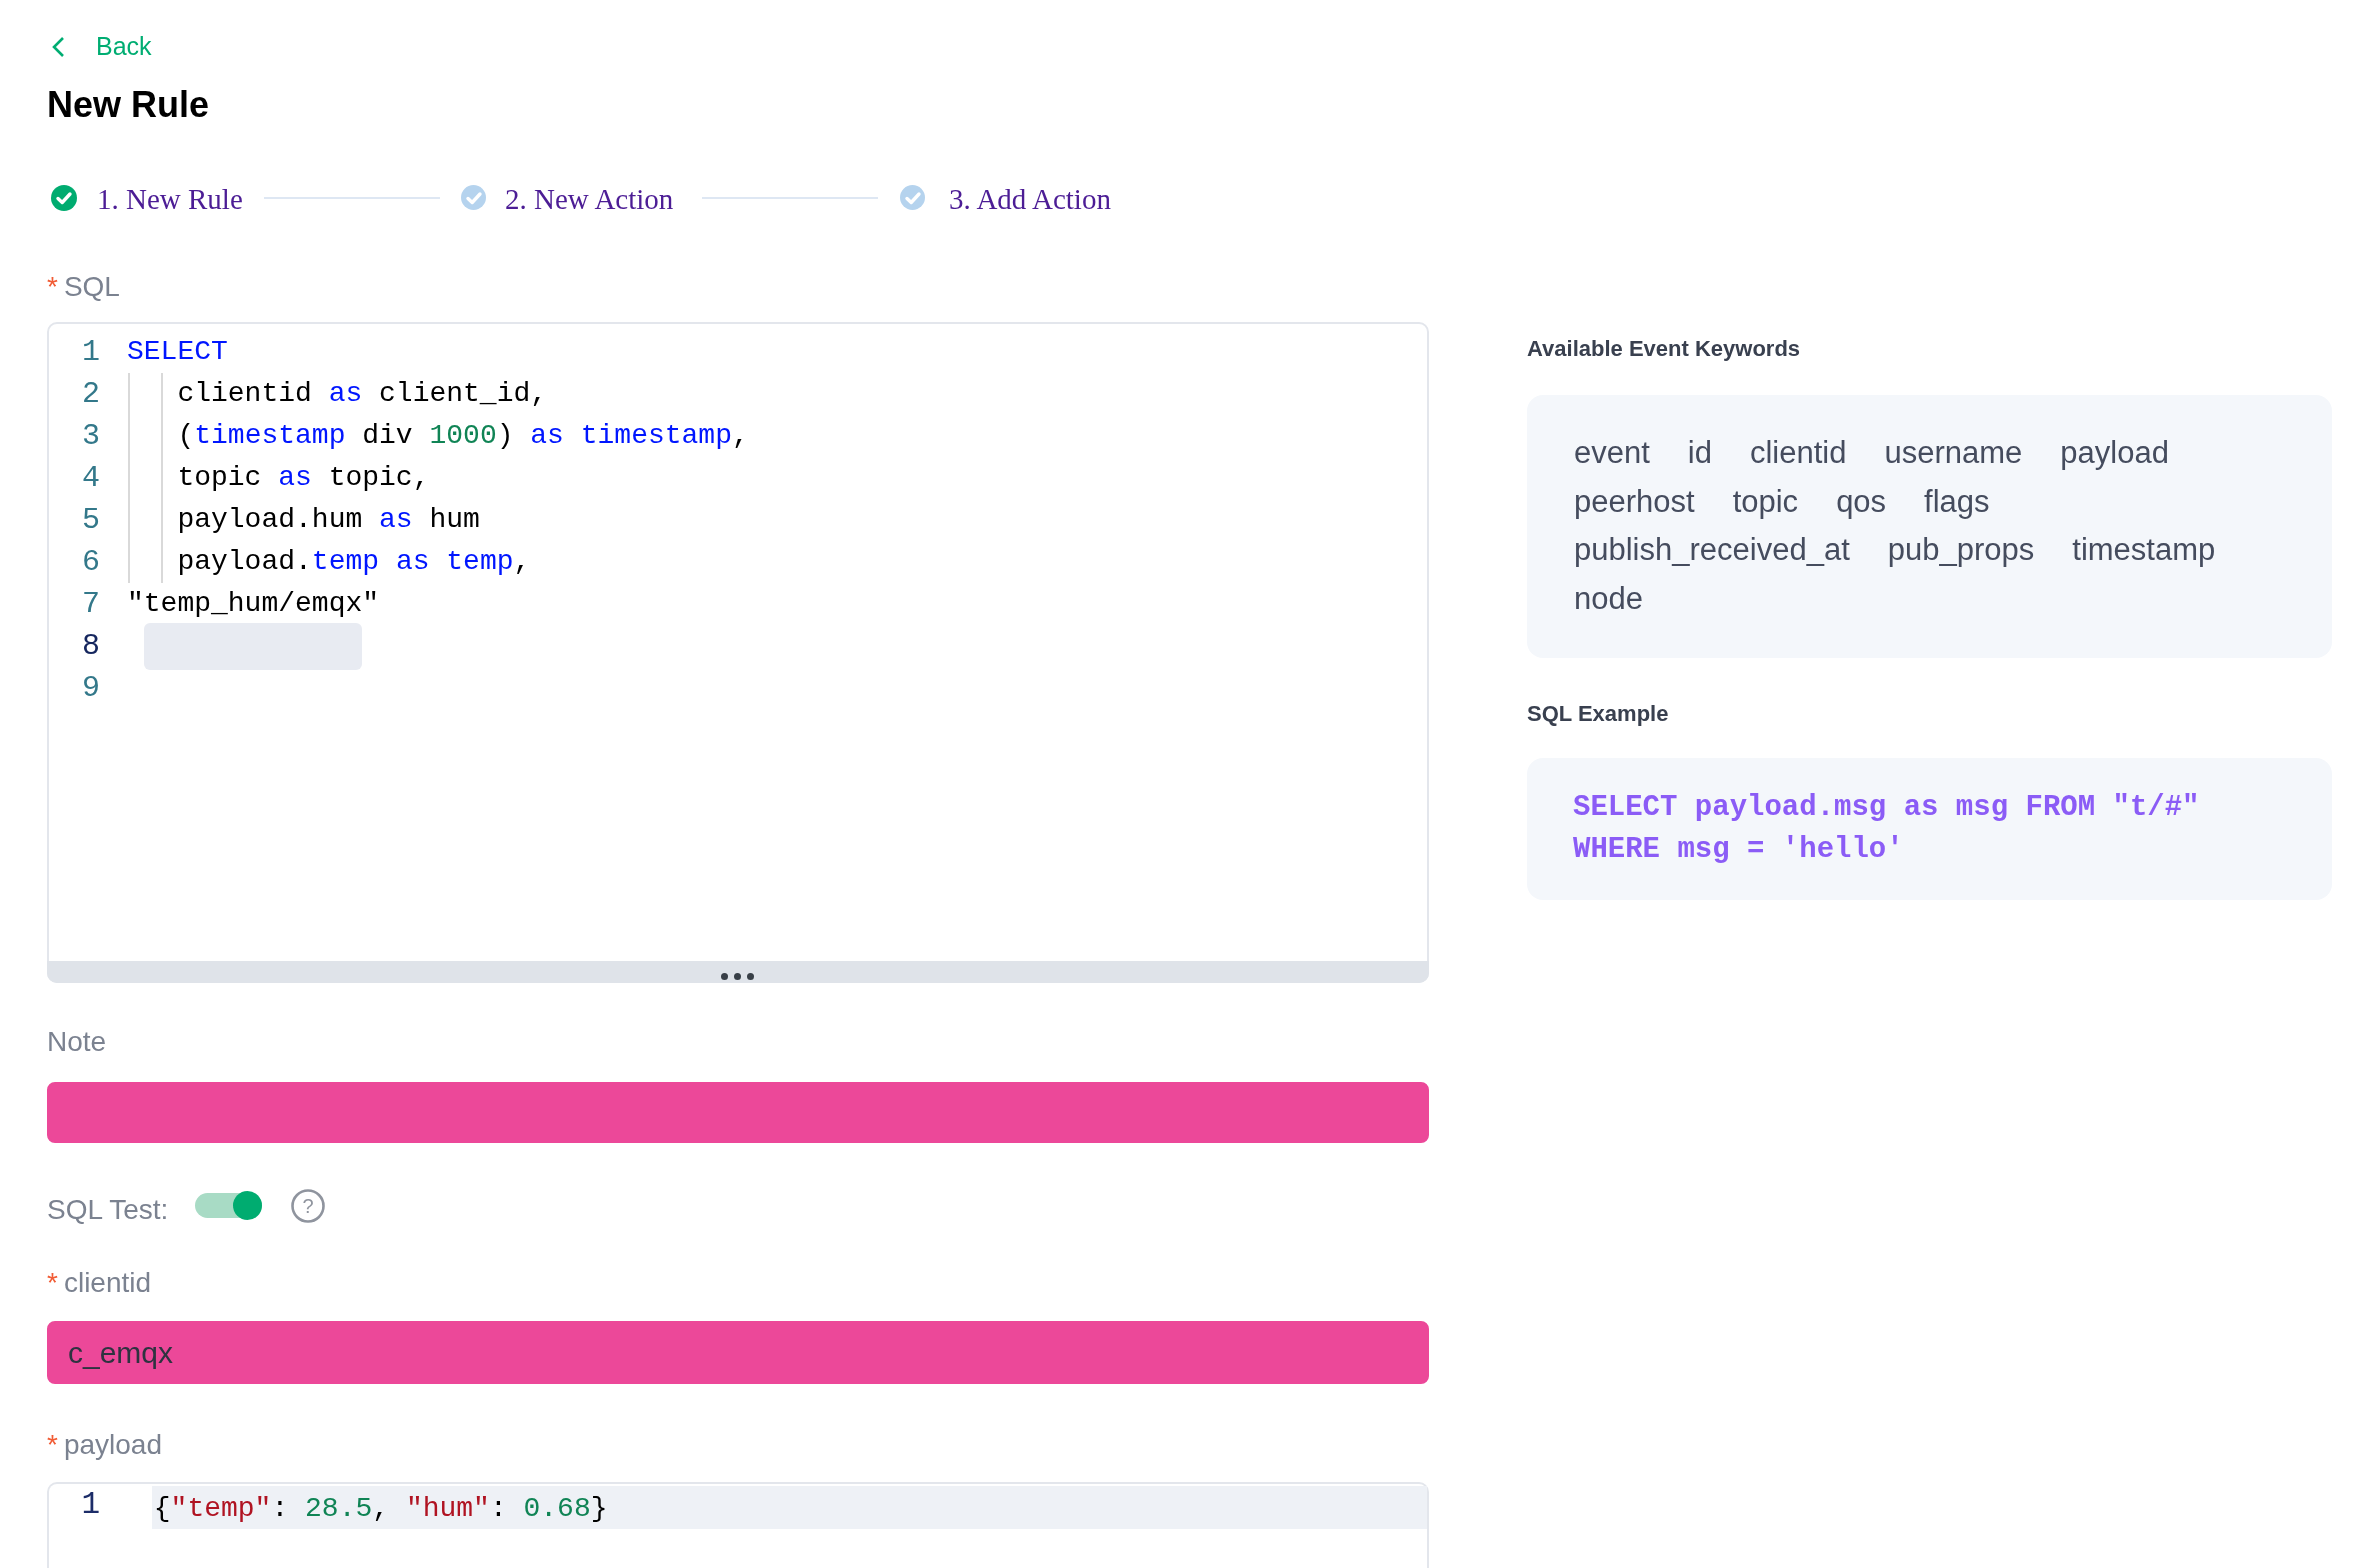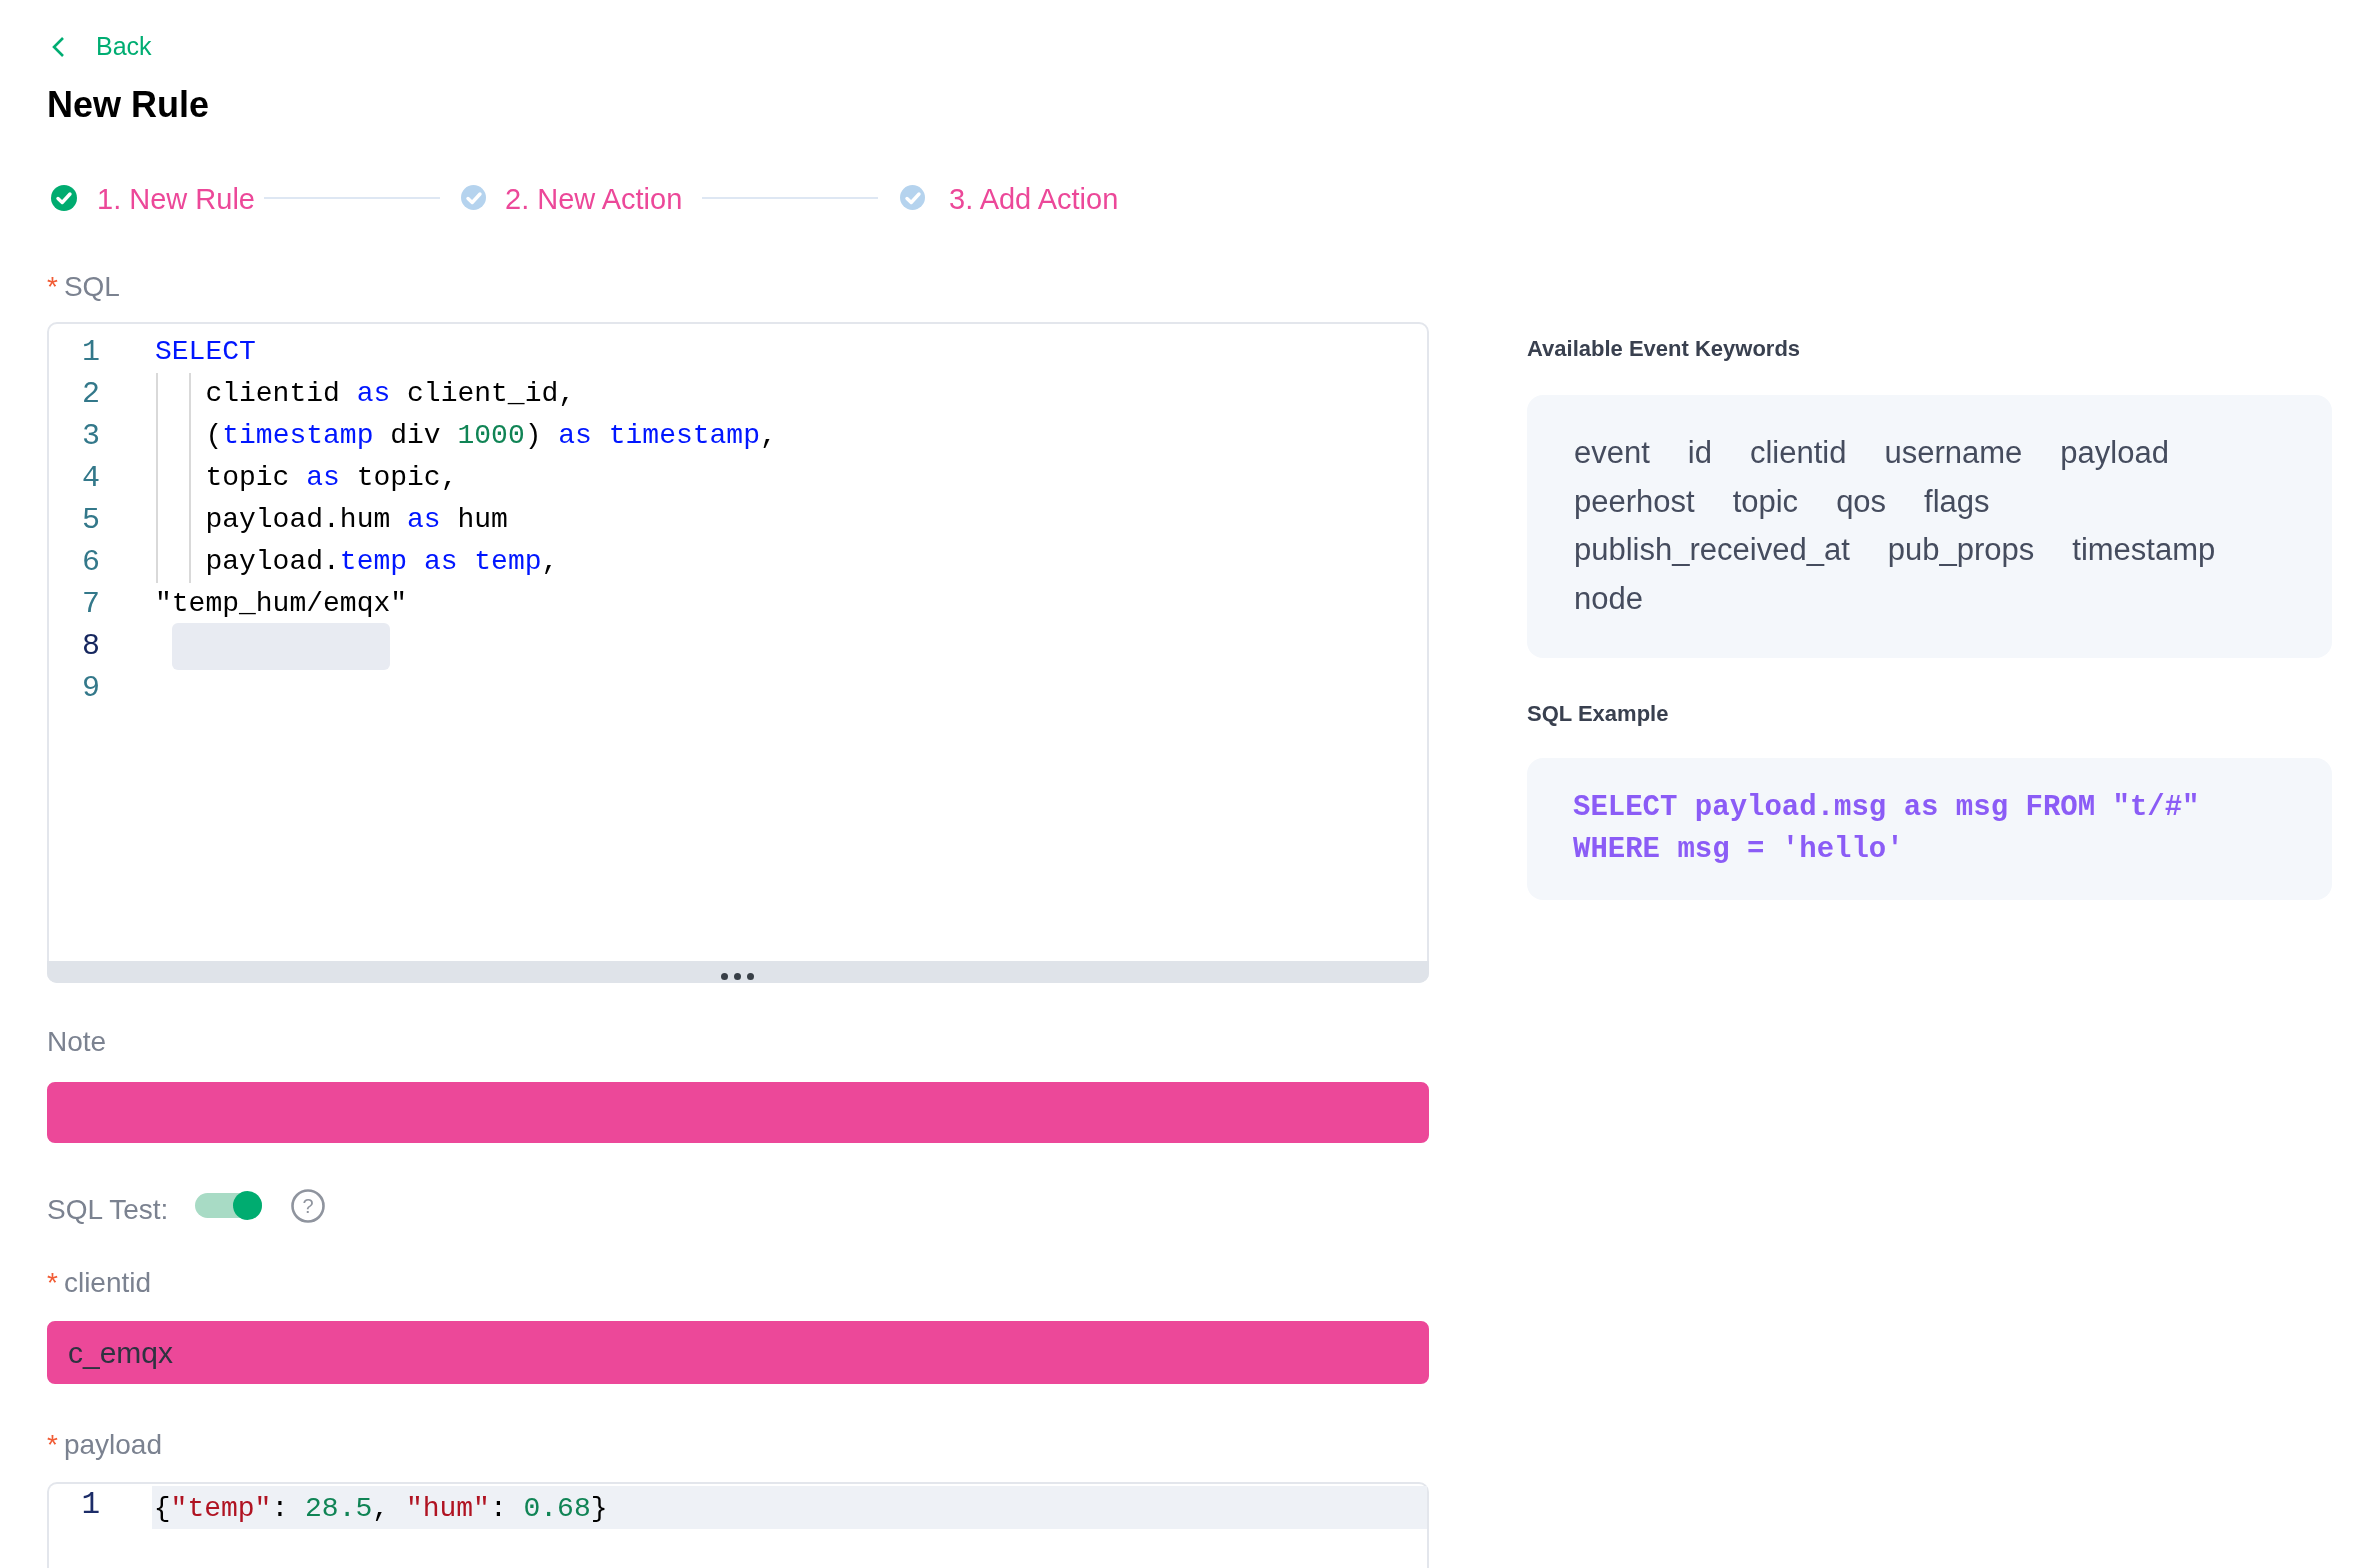--- a/index.html
+++ b/index.html
@@ -14,34 +14,34 @@
 
 
 .h1 { left:47px; top:85px; font-size:36px; font-weight:bold; color:#000000; line-height:40px; }
 
 
 .circle { width:26px; height:26px; border-radius:50%; top:184.5px; }
 .c-blue { width:25px; height:25px; top:185px; }
 .circle svg { display:block; }
 .c-green { background:#00ac70; }
 .c-blue { background:#b5d3ee; }
-.steptext { top:185px; font-size:29px; color:#ec4899; line-height:29px; }
+.steptext { top:185px; font-size:29px; color:#4c1d95; line-height:29px;font-family:Liberation Serif, serif; }
 .stepline { height:2px; background:#dee7f3; top:196.5px; }
 
 
 .flabel { font-size:28px; color:#7b8290; line-height:30px; }
 .req { color:#f15c35; margin-right:6px; }
 
 
 .editor { left:47px; top:322px; width:1382px; height:661px; border:2px solid #e3e6ec; border-radius:10px; background:#fff; }
 .cm { position:relative; width:100%; height:635px; overflow:hidden; font-family:"Liberation Mono", monospace; font-size:28px; }
 .cmrow { display:flex; padding-top:7px; }
 .gutter { width:51px; text-align:right; color:#33788a; flex:none; font-size:30px; }
 .gutter div { height:42px; line-height:42px; }
-.code { margin-left:55px; position:relative; flex:1; }
+.code { margin-left:27px; position:relative; flex:1; }
 .code pre { height:42px; line-height:42px; font-family:inherit; white-space:pre; position:relative; z-index:2; }
 .k { color:#0016ff; }
 .n { color:#108455; }
 .guide { position:absolute; width:2px; background:#d9d9d9; top:42px; height:210px; z-index:1; }
 .hl8 { position:absolute; left:16.8px; top:292px; width:218.4px; height:46.5px; background:#e8ebf2; border-radius:6px; z-index:0; }
 .strip { position:absolute; left:-2px; bottom:-2px; width:1382px; height:22px; background:#dfe3e9; border-radius:0 0 10px 10px; }
 .dots { position:absolute; top:12px; left:50%; margin-left:-17px; display:flex; }
 .dots i { width:7px; height:7px; border-radius:50%; background:#383f47; margin-right:6px; display:block; }
 
 

